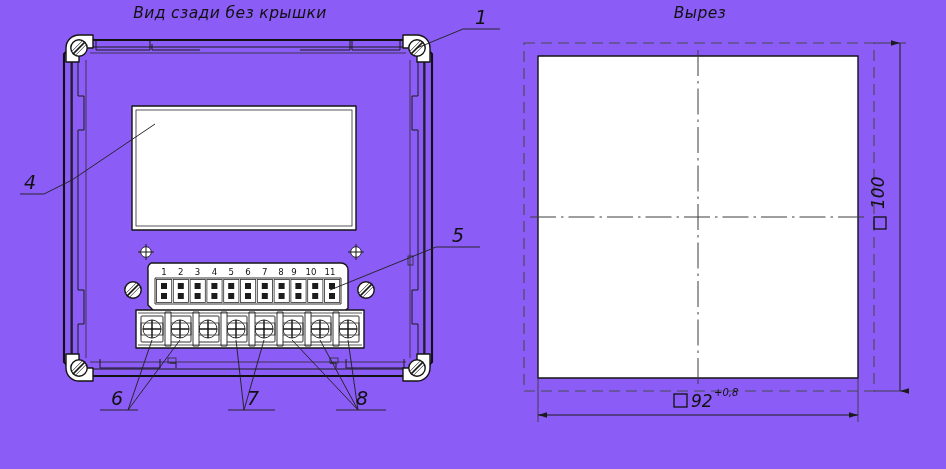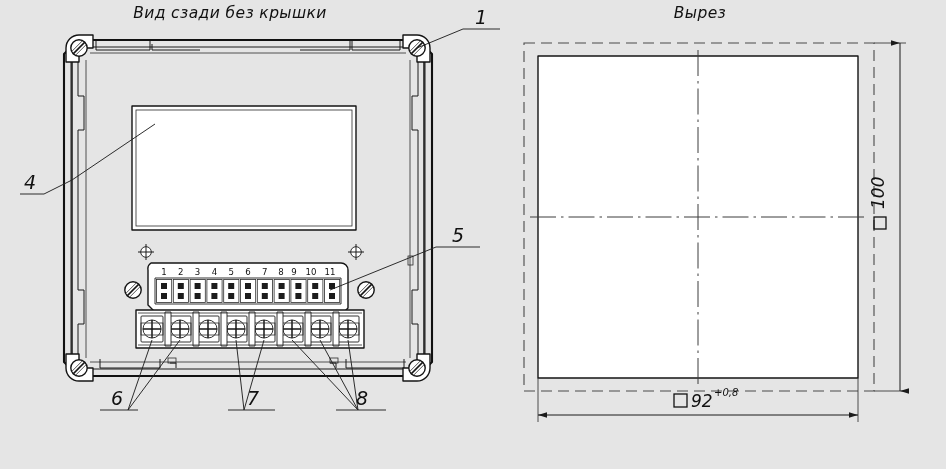--- a/index.html
+++ b/index.html
@@ -10,21 +10,21 @@
   body {
     width: 946px;
     height: 469px;
     font-family: "DejaVu Sans", sans-serif;
     overflow: hidden;
   }
   #drawing-root {
     position: relative;
     width: 946px;
     height: 469px;
-    background: #e5e5e5;
+    background: #8b5cf6;
   }
   svg.sheet {
     position: absolute;
     left: 0;
     top: 0;
     width: 946px;
     height: 469px;
   }
   .ln {
     fill: none;

